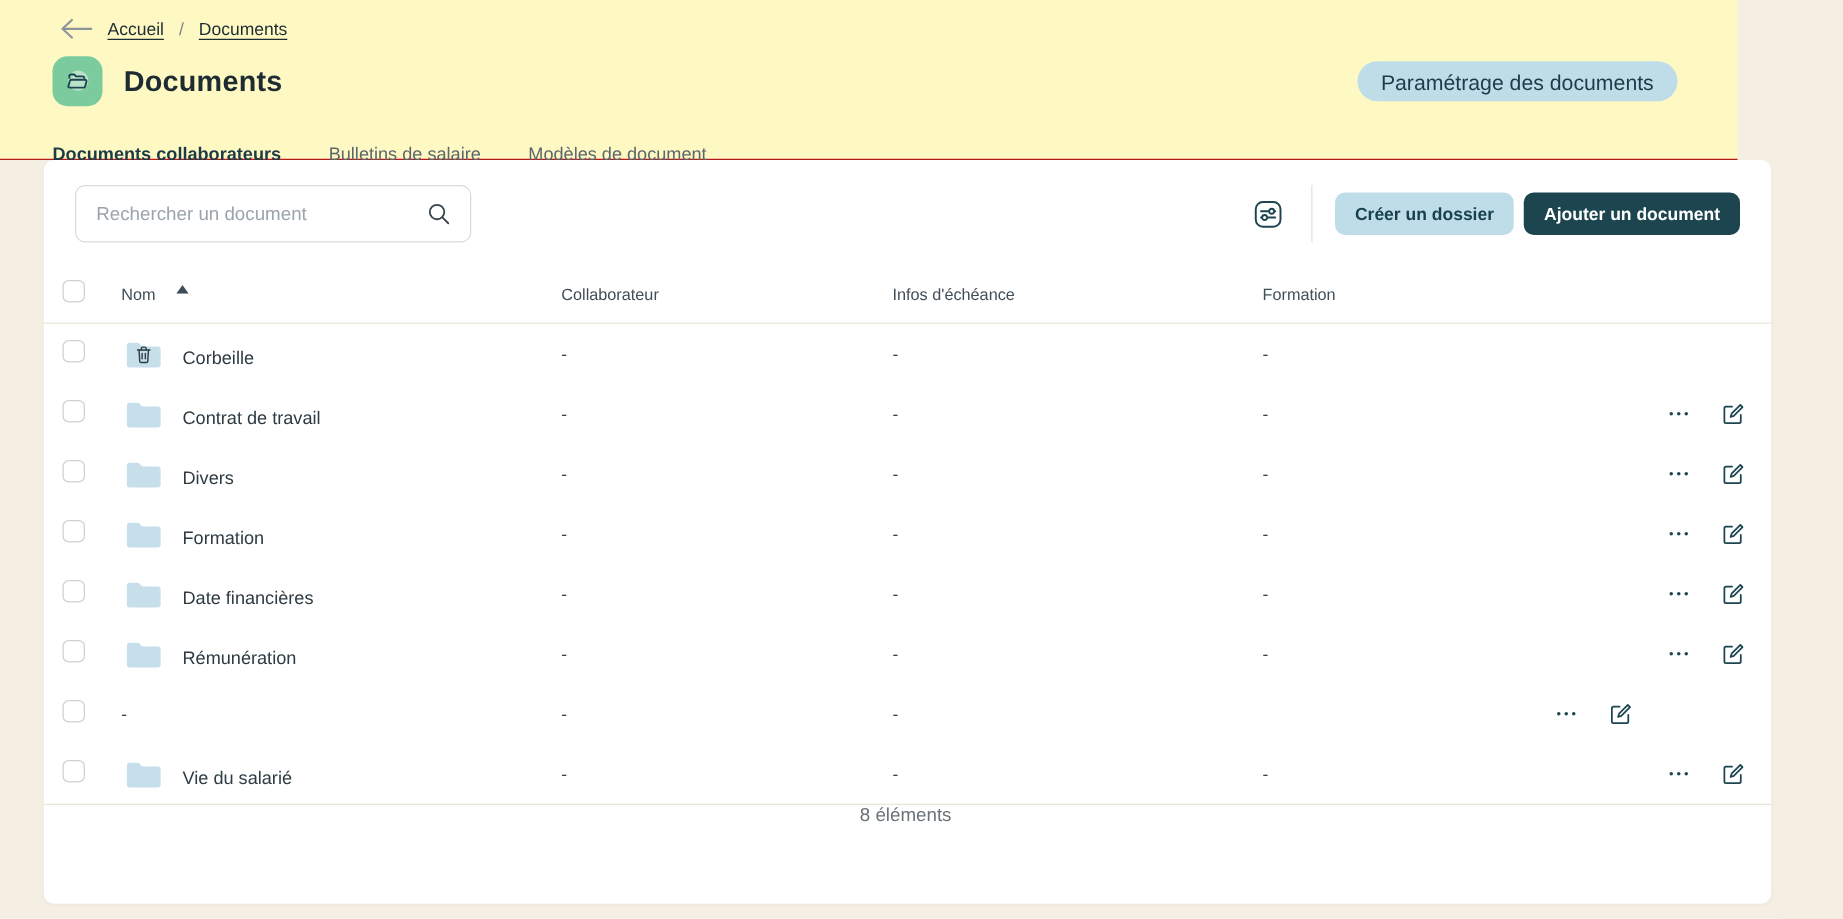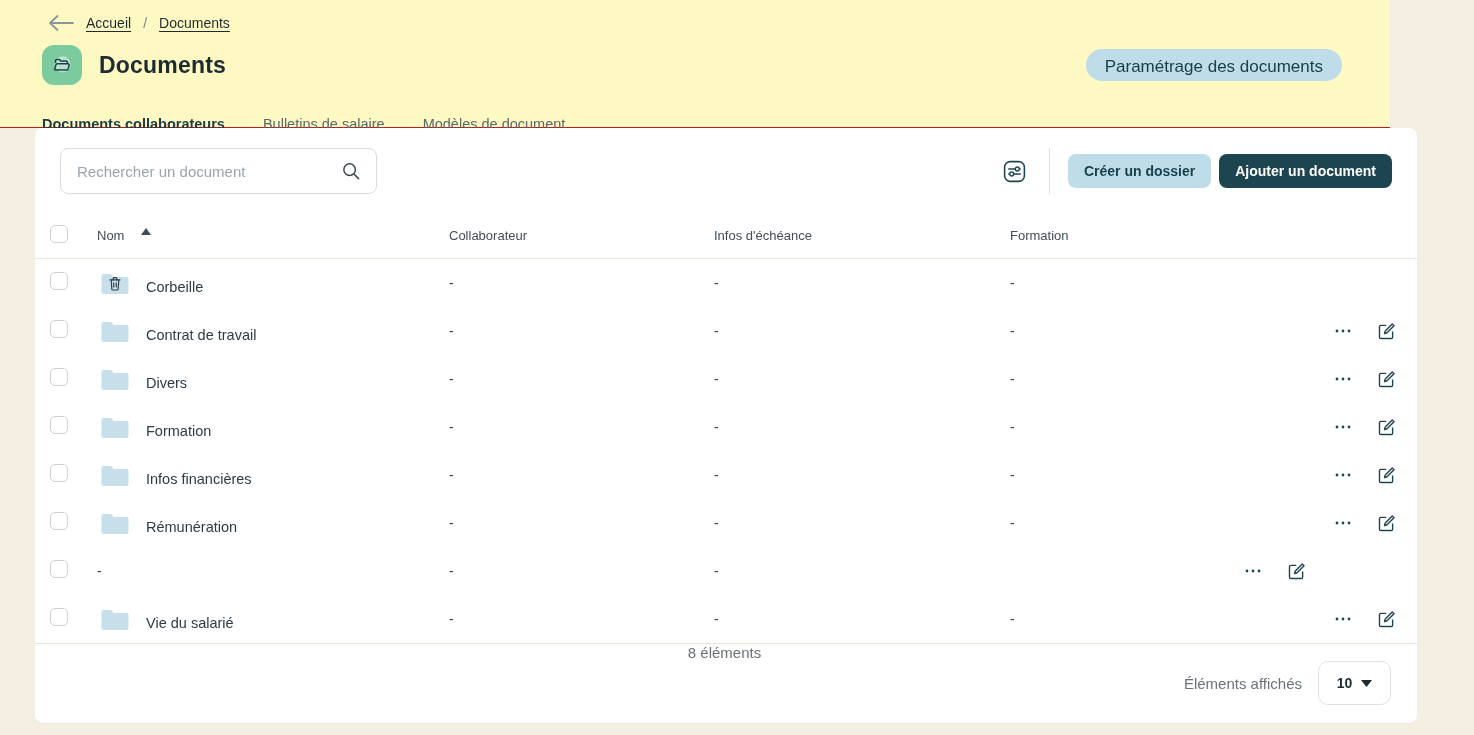--- a/index.html
+++ b/index.html
@@ -320,21 +320,21 @@
   </div>
       <div class="tgrid trow">
     <div><span class="checkbox"></span></div>
     <div class="name-cell">
       <span class="folder-wrap">
         <svg width="30" height="24" viewBox="0 0 30 24">
               <path d="M1.5 5.2c0-1.2.9-2.1 2.1-2.1h7.2l3 3h12.6c1.2 0 2.1.9 2.1 2.1v12.6c0 1.2-.9 2.1-2.1 2.1H3.6c-1.2 0-2.1-.9-2.1-2.1V5.2z" fill="#c6dfea"></path>
             </svg>
         
       </span>
-      <span class="row-name">Infos financières</span>
+      <span class="row-name">Date financières</span>
     </div>
     <div class="cell-dash">-</div>
     <div class="cell-dash">-</div>
     <div class="cell-dash">-</div>
     <div class="row-actions">
       <button class="icon-btn">
         <svg width="16" height="4" viewBox="0 0 16 4">
               <circle cx="2" cy="2" r="1.4" fill="#1d4550"></circle>
               <circle cx="8" cy="2" r="1.4" fill="#1d4550"></circle>
               <circle cx="14" cy="2" r="1.4" fill="#1d4550"></circle>
@@ -426,25 +426,14 @@
           <path d="M19 12.5v6c0 .8-.7 1.5-1.5 1.5h-12C4.7 20 4 19.3 4 18.5v-12C4 5.7 4.7 5 5.5 5H11" stroke="#1d4550" stroke-width="1.6" stroke-linecap="round"></path>
           <path d="M18.6 3.4 20.6 5.4 12.6 13.4 9.7 14.3 10.6 11.4Z" stroke="#1d4550" stroke-width="1.6" stroke-linejoin="round"></path>
         </svg>
       </button>
     </div>
   </div>
     </div>
 
   <div class="tfoot">
     <span class="items-count">8 éléments</span>
-    <div class="foot-right">
-      <span class="per-page-label">Éléments affichés</span>
-      <div class="per-page-select">
-        <span class="per-page-value">10</span>
-        <span style="display:flex;">
-          <svg width="11" height="7" viewBox="0 0 11 7">
-              <path d="M0 0h11L5.5 7Z" fill="#1d2b33"></path>
-            </svg>
-        </span>
-      </div>
-    </div>
   </div>
 </div>
 
 </body></html>

